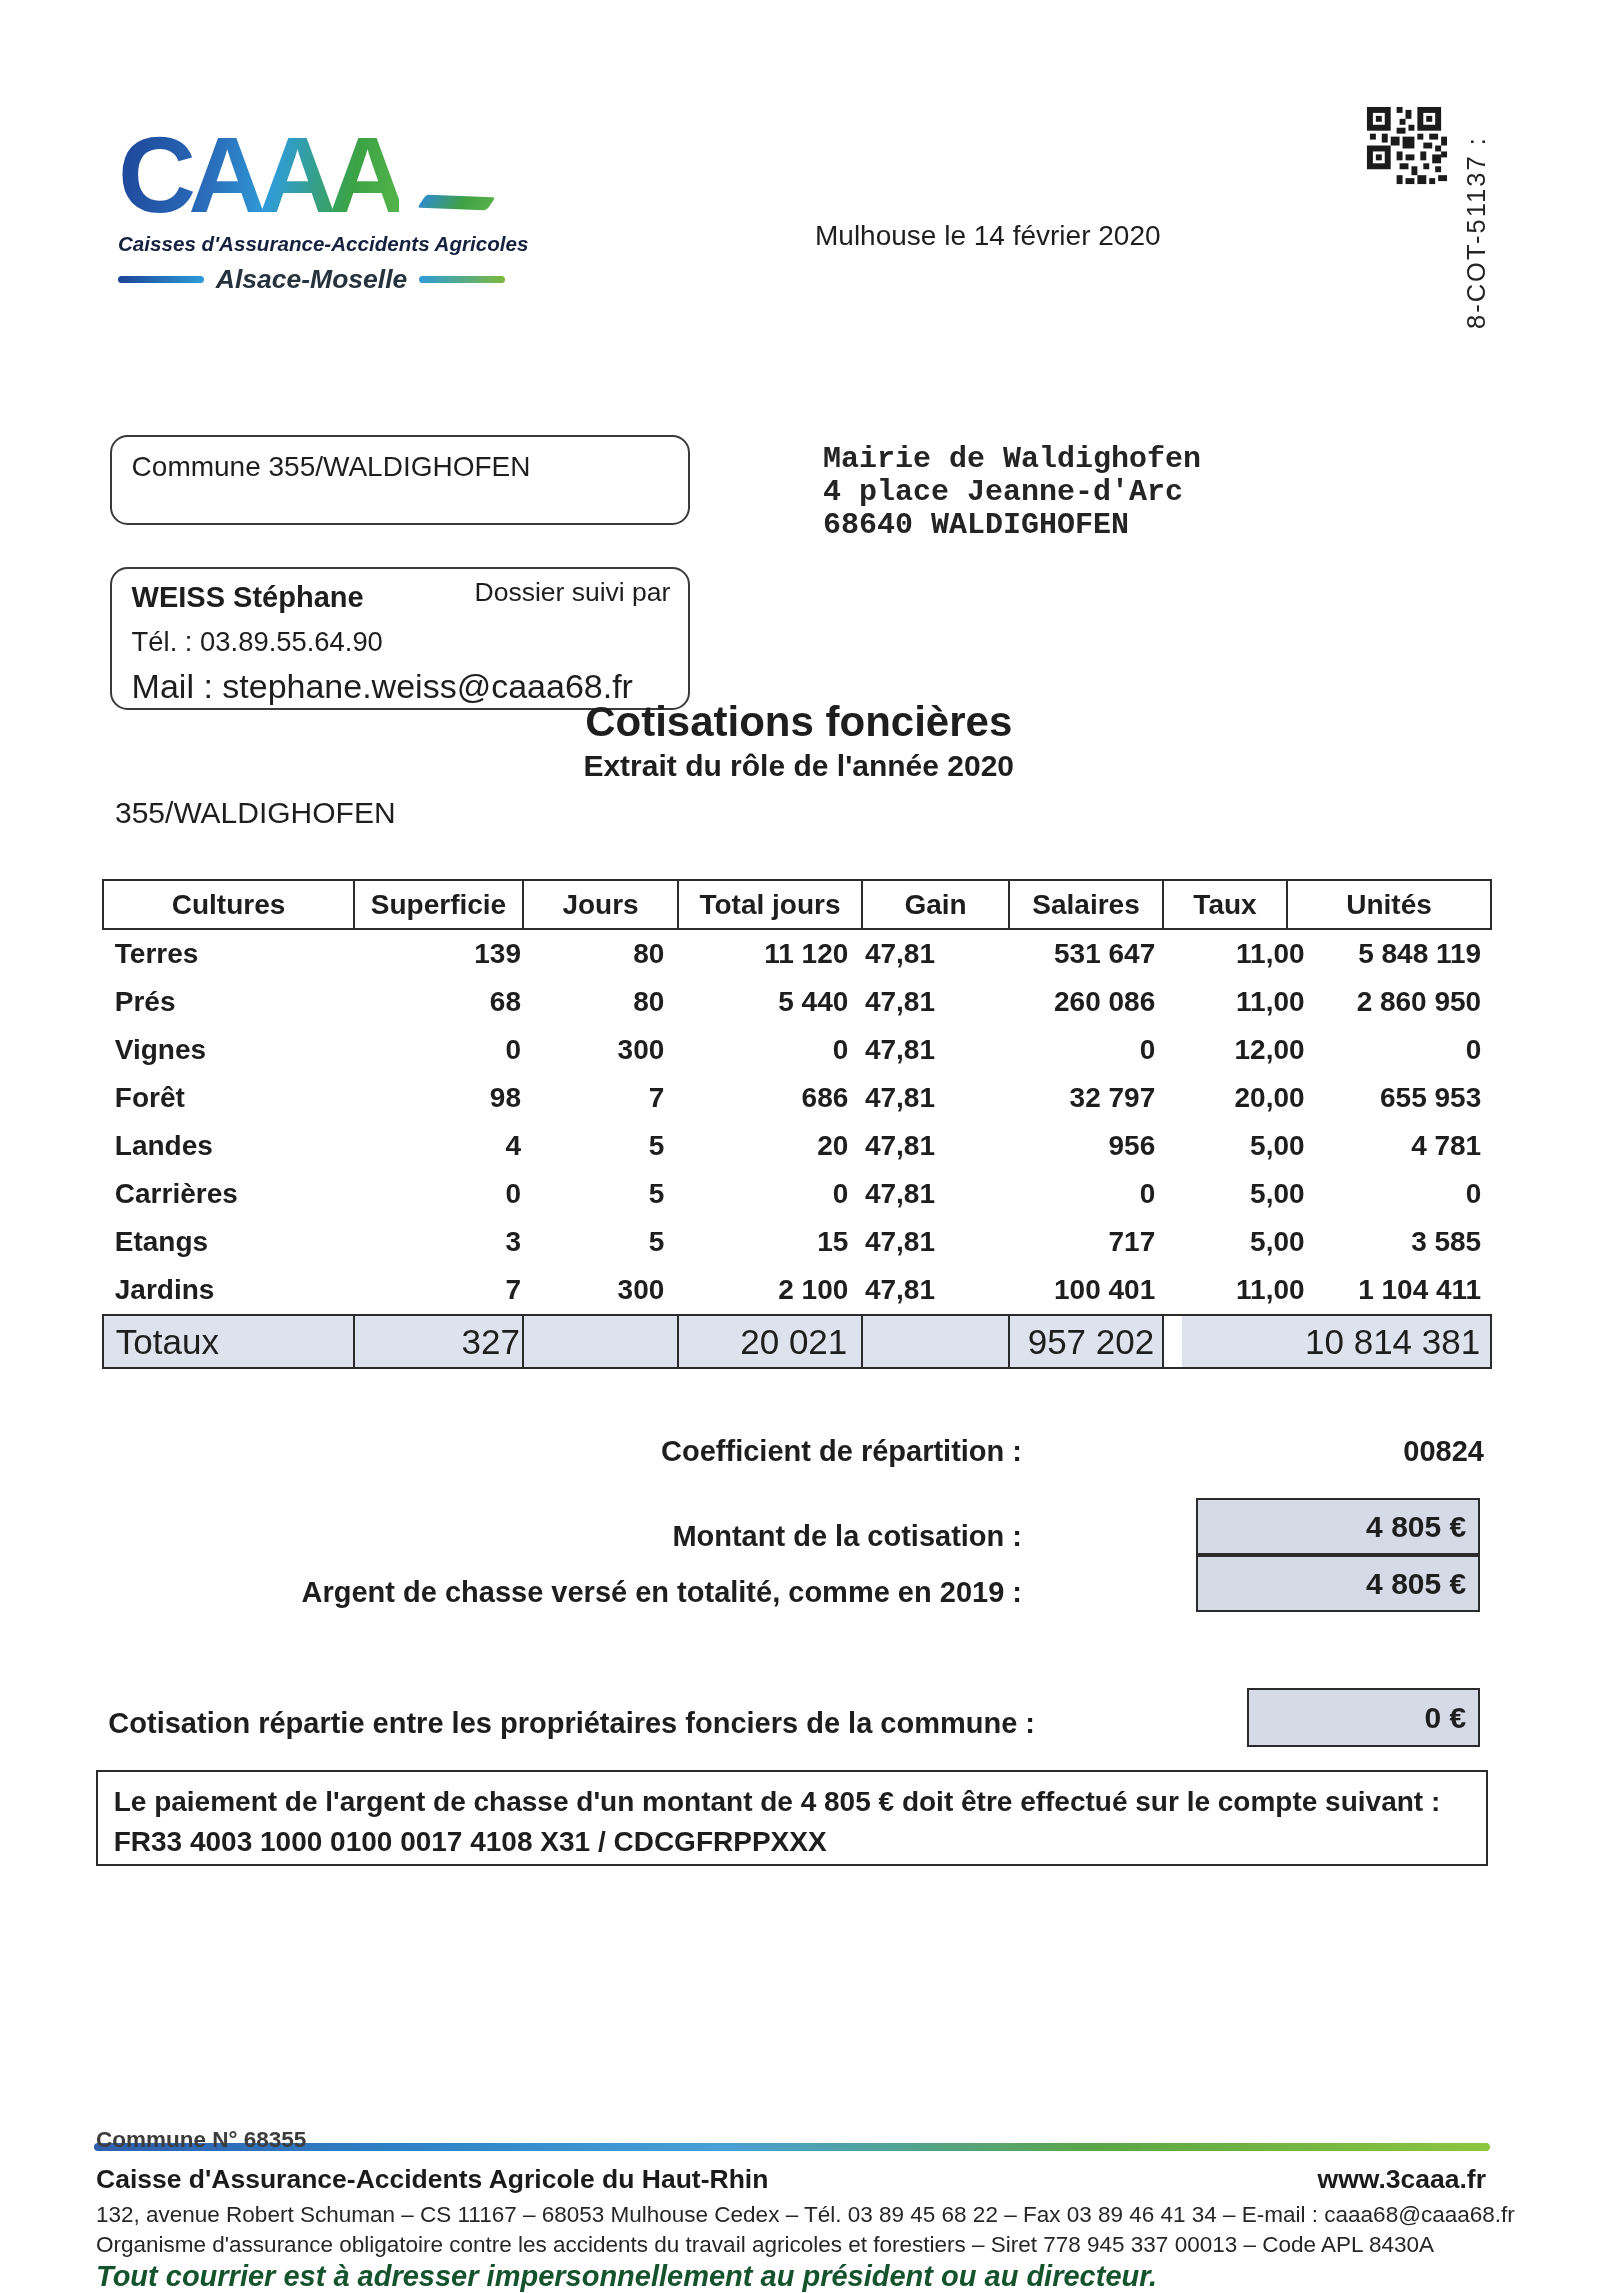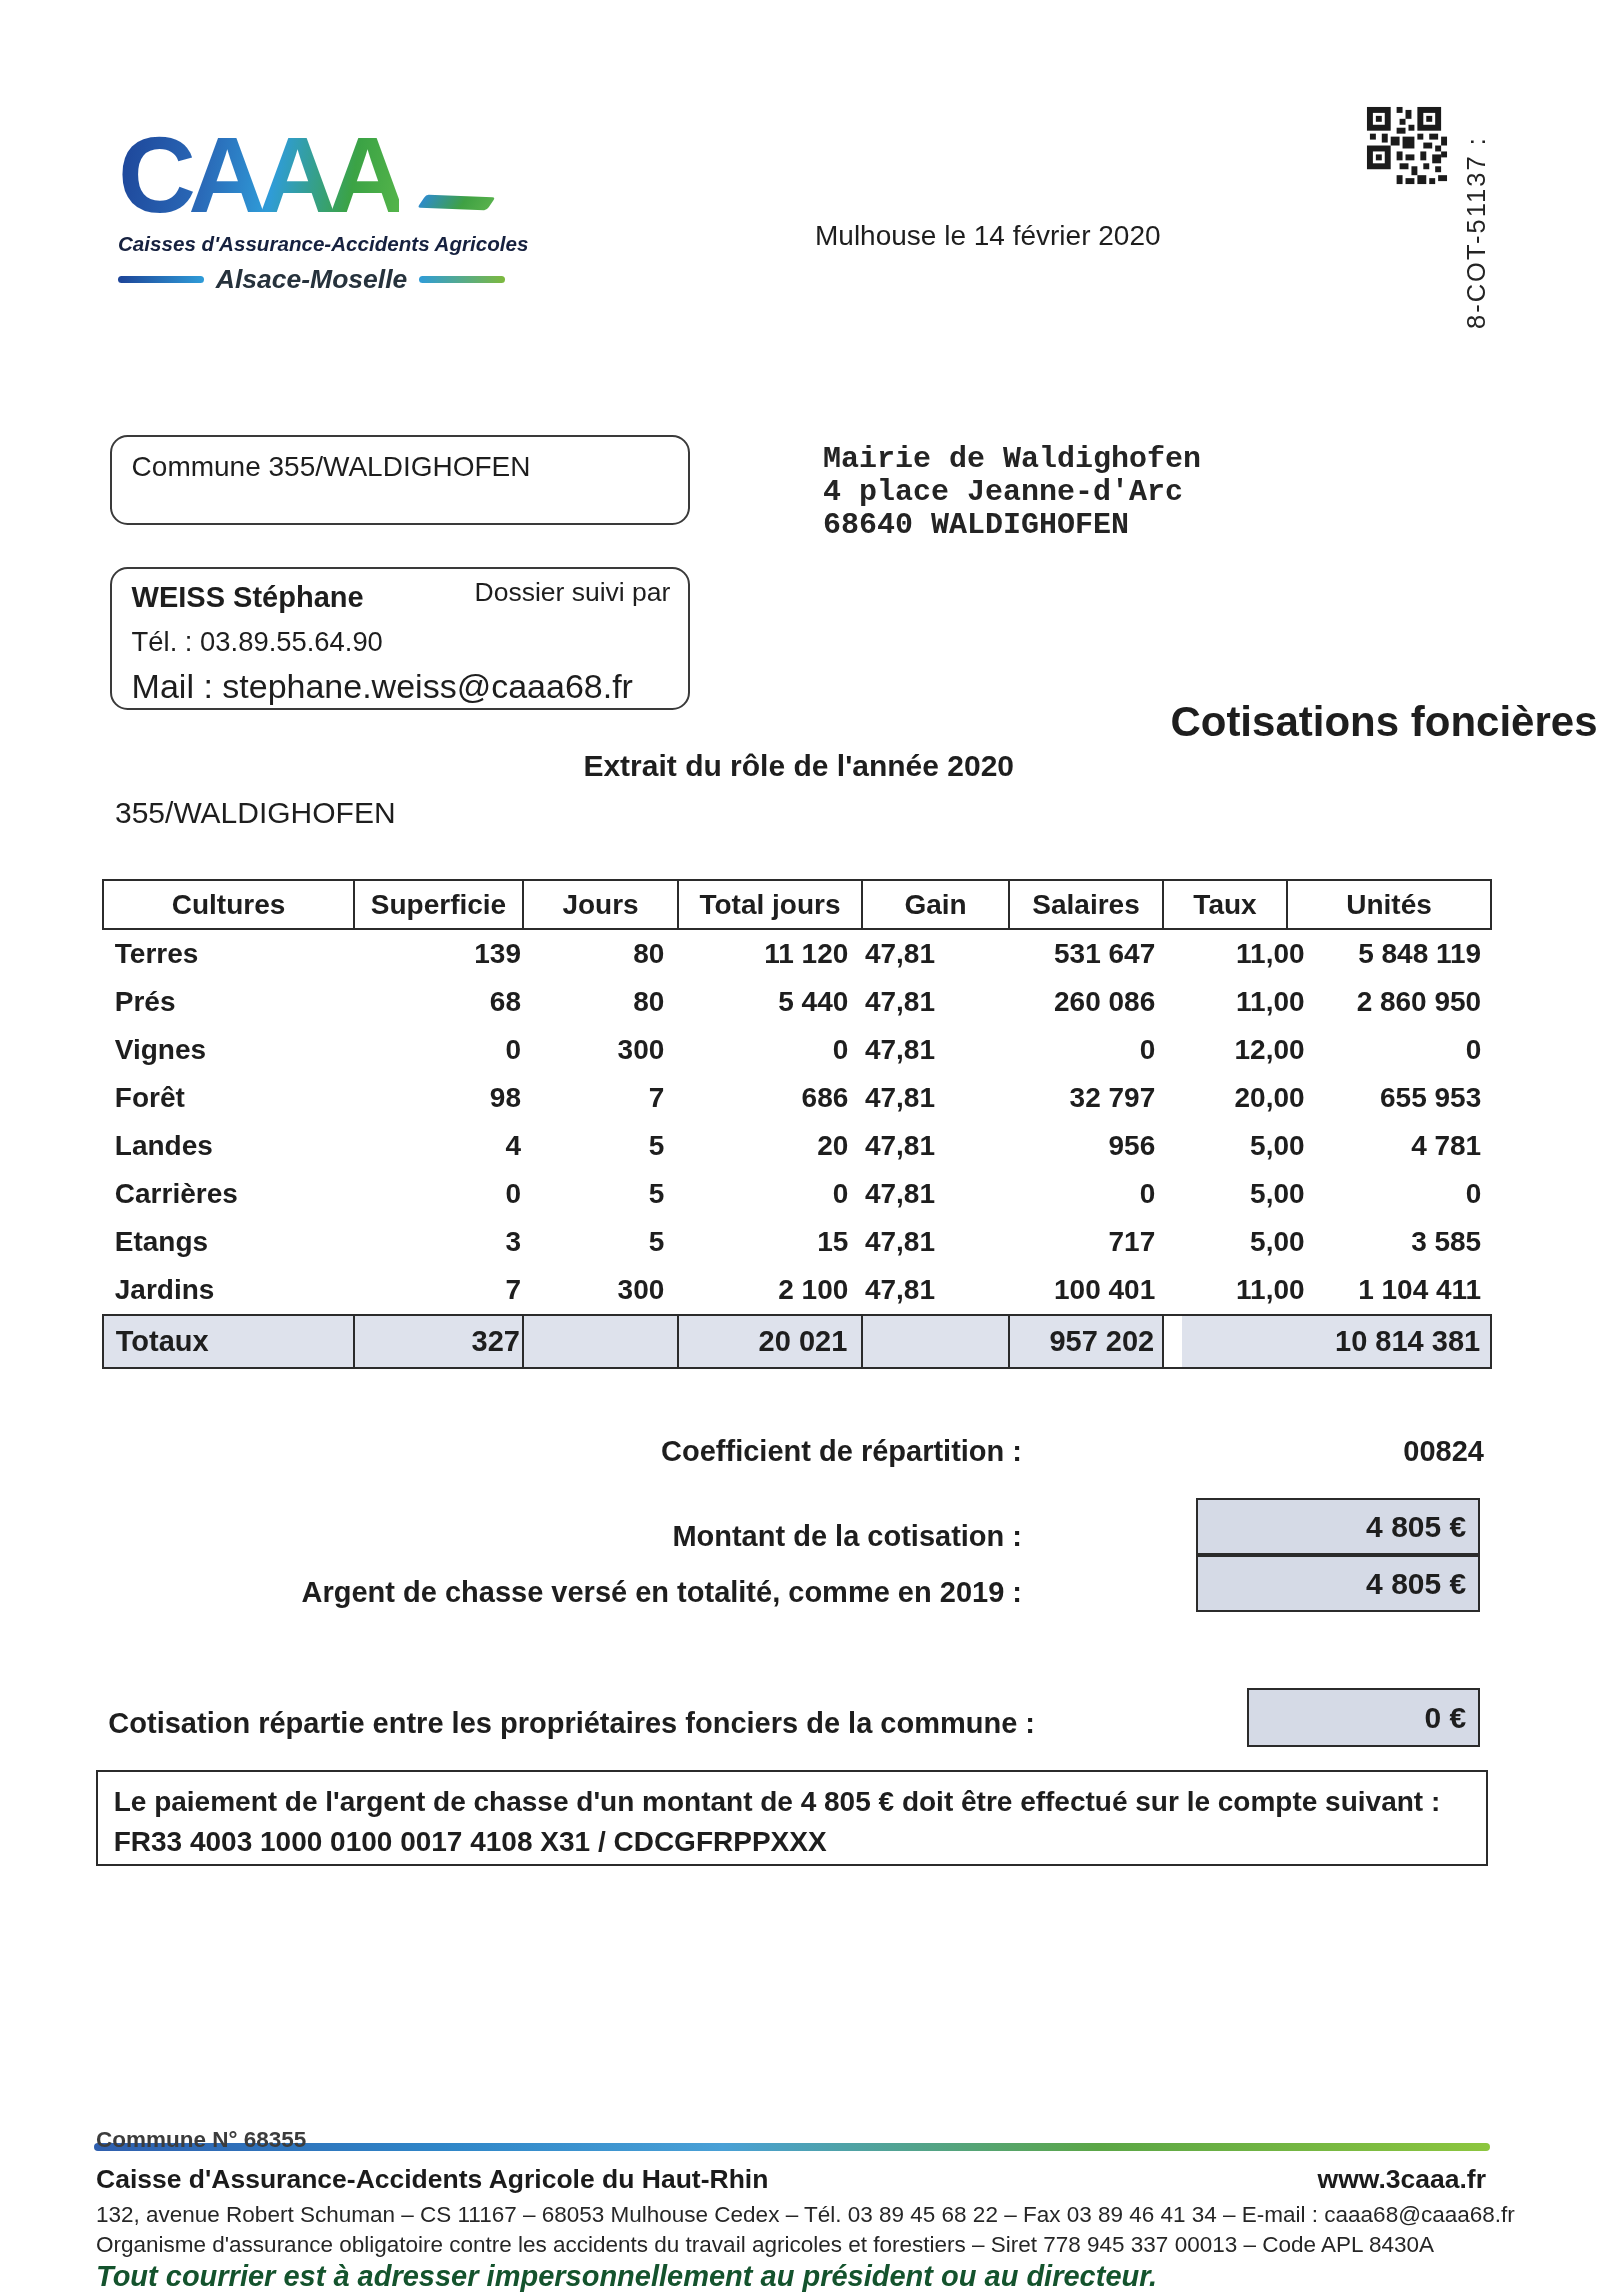--- a/index.html
+++ b/index.html
@@ -58,36 +58,36 @@
 
   
   .recipient{
     left:823px;top:443px;
     font-family:"Liberation Mono", monospace;
     font-size:30px;line-height:33px;font-weight:700;color:#242424;
     white-space:nowrap;
   }
 
   
-  .doc-title{left:0;right:23.5px;top:698px;text-align:right;font-size:42px;font-weight:700;}
+  .doc-title{left:0;right:23.5px;top:698px;text-align:center;font-size:42px;font-weight:700;}
   .doc-subtitle{left:0;right:23.5px;top:749px;text-align:center;font-size:30px;font-weight:700;}
   .commune-label{left:115px;top:796px;font-size:30px;font-weight:500;}
 
   
   .table-wrap{left:102px;top:879px;}
   table.cultures{border-collapse:collapse;table-layout:fixed;width:1388px;}
   col.c0{width:251px}col.c1{width:169px}col.c2{width:155px}col.c3{width:184px}
   col.c4{width:147px}col.c5{width:154px}col.c6{width:124px}col.c7{width:204px}
   table.cultures thead th{
     border:2.9px solid #2b2b2b;height:45px;font-size:28px;font-weight:700;background:#fff;
   }
   table.cultures tbody td{height:46px;font-size:28px;font-weight:600;vertical-align:middle;}
   table.cultures tfoot td{
     border:2.9px solid #2b2b2b;background:#dee2ec;height:49px;
-    font-size:29px;font-weight:700;vertical-align:middle;
+    font-size:35px;font-weight:400;vertical-align:middle;
   }
   .cell-label{text-align:left;padding-left:11.8px;}
   .cell-num{text-align:right;padding-right:13.7px;}
   table.cultures td:nth-child(2){padding-right:2px;}
   table.cultures td:nth-child(5){padding-right:74px;}
   table.cultures td:nth-child(6){padding-right:7.8px;}
   table.cultures td:nth-child(7){padding-right:0;transform:translateX(17.6px);}
   table.cultures td:nth-child(8){padding-right:9.8px;}
 
   

